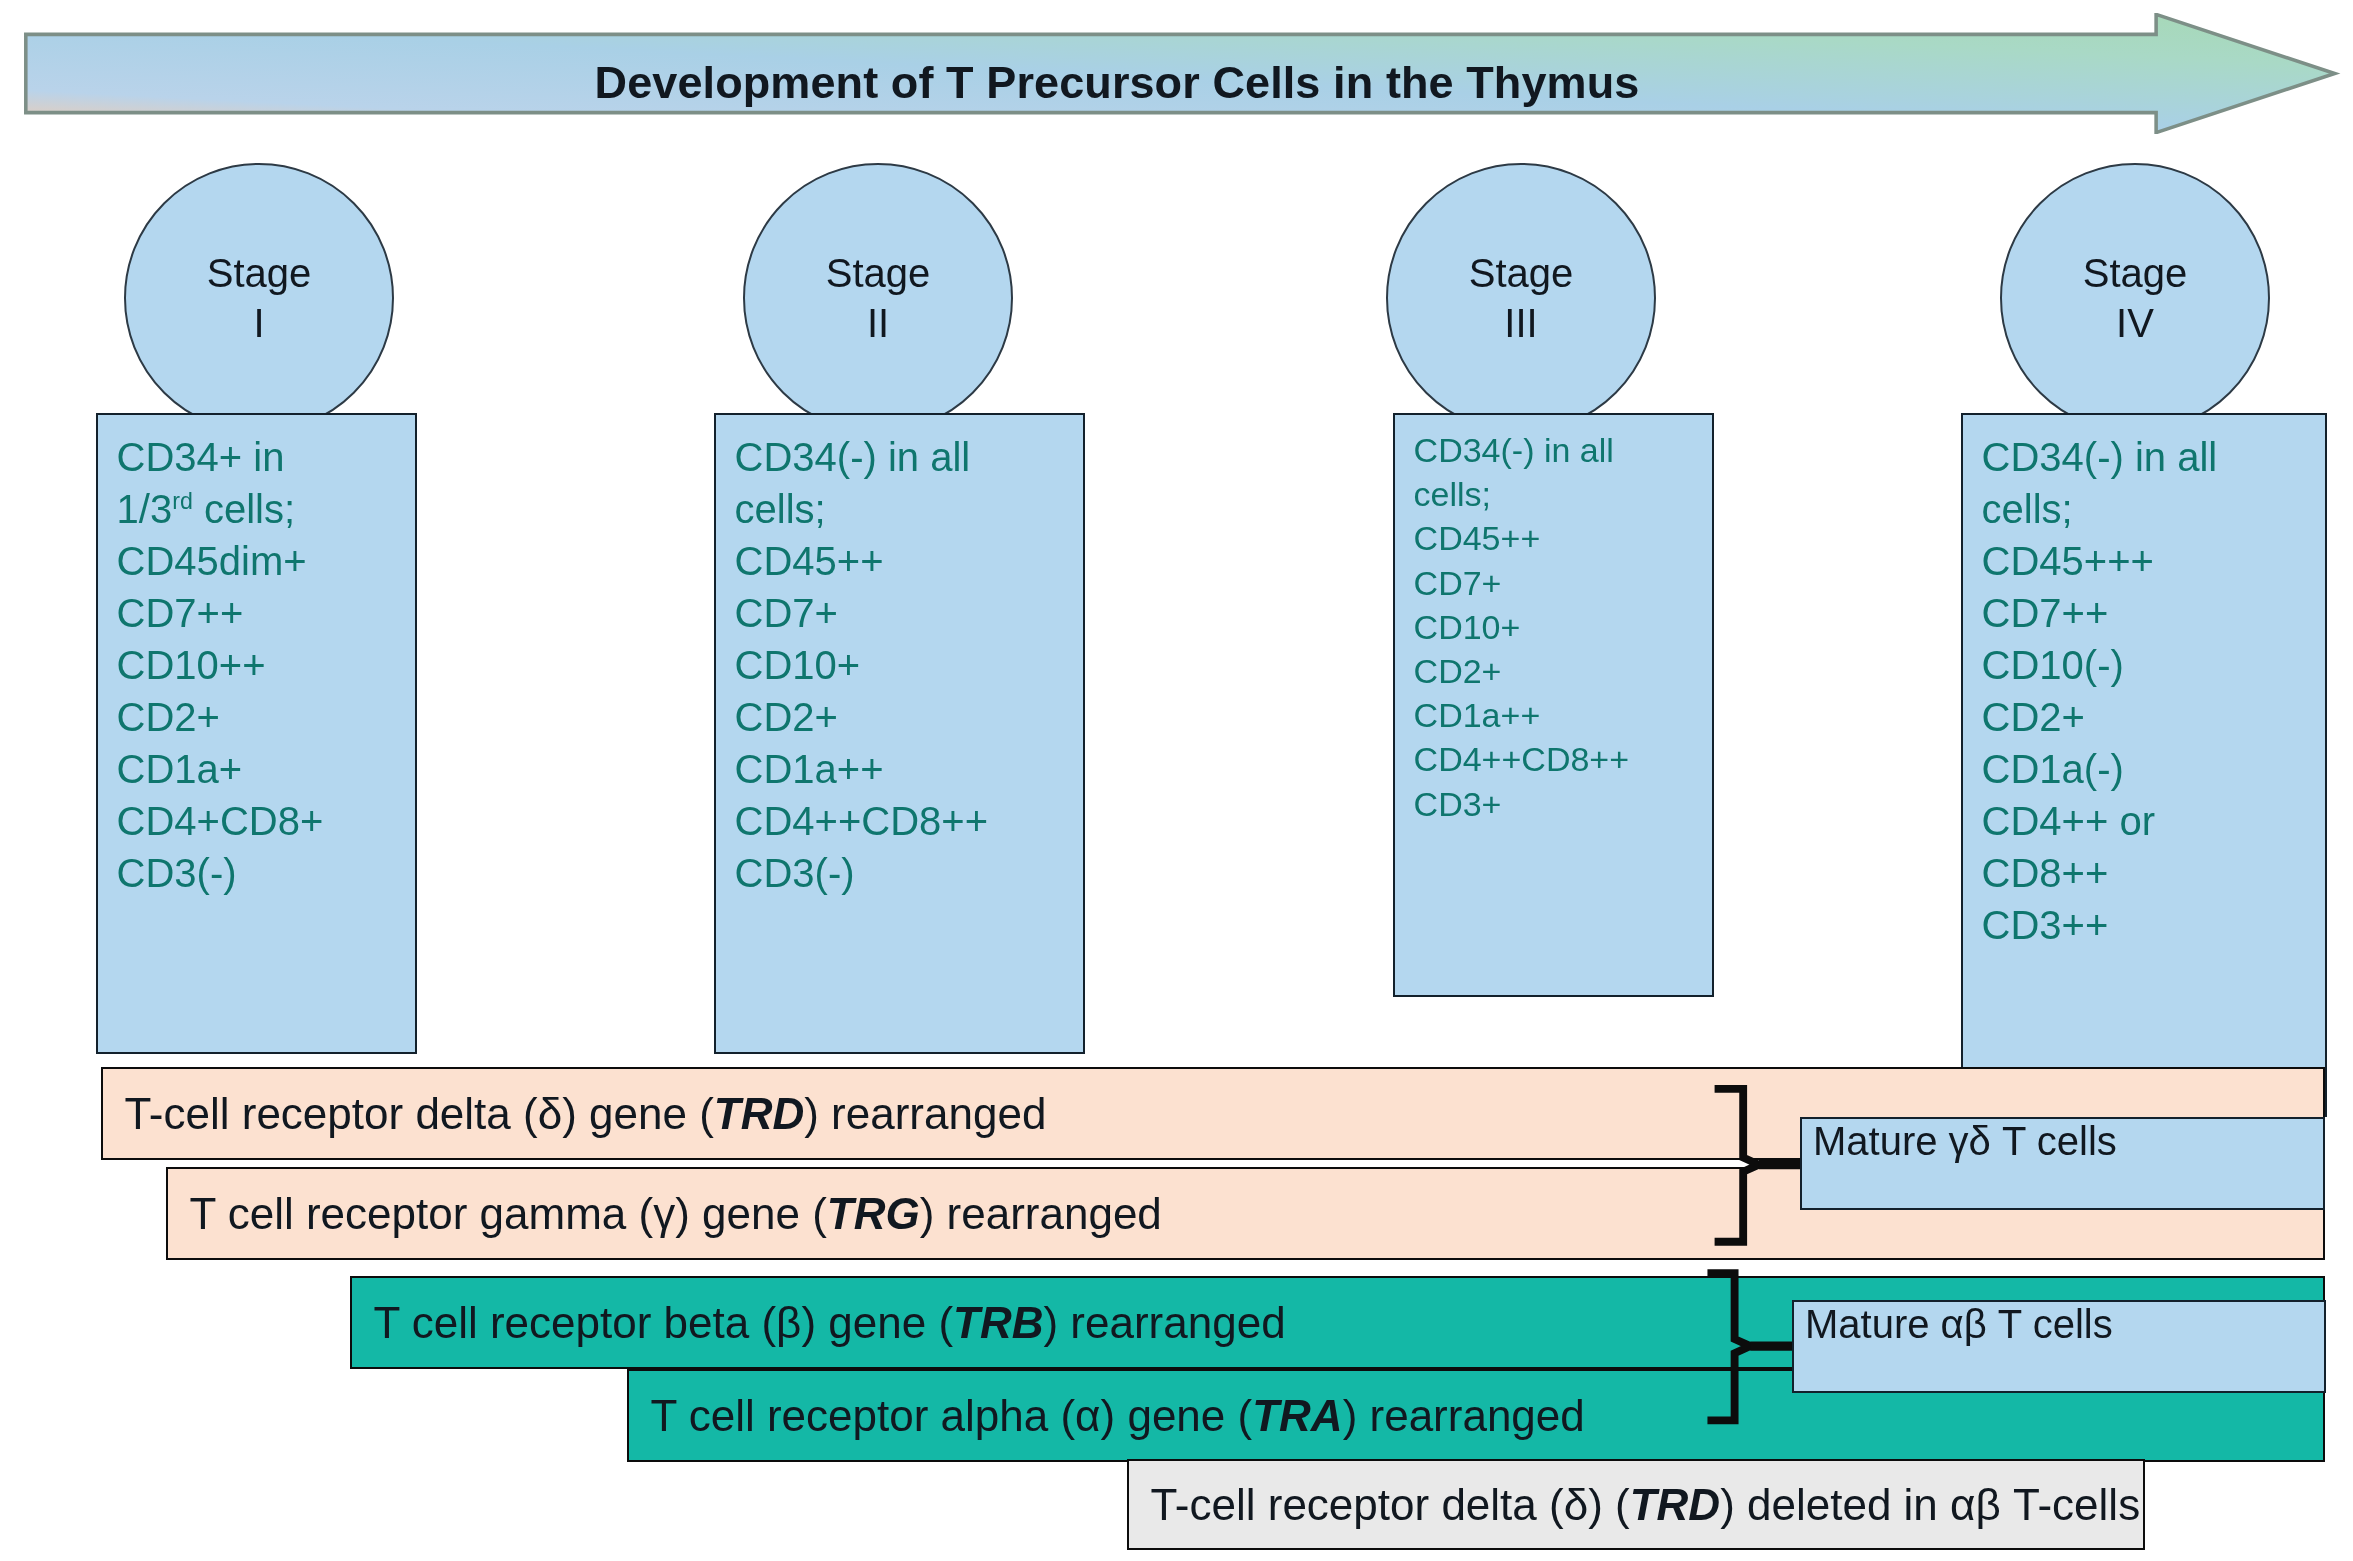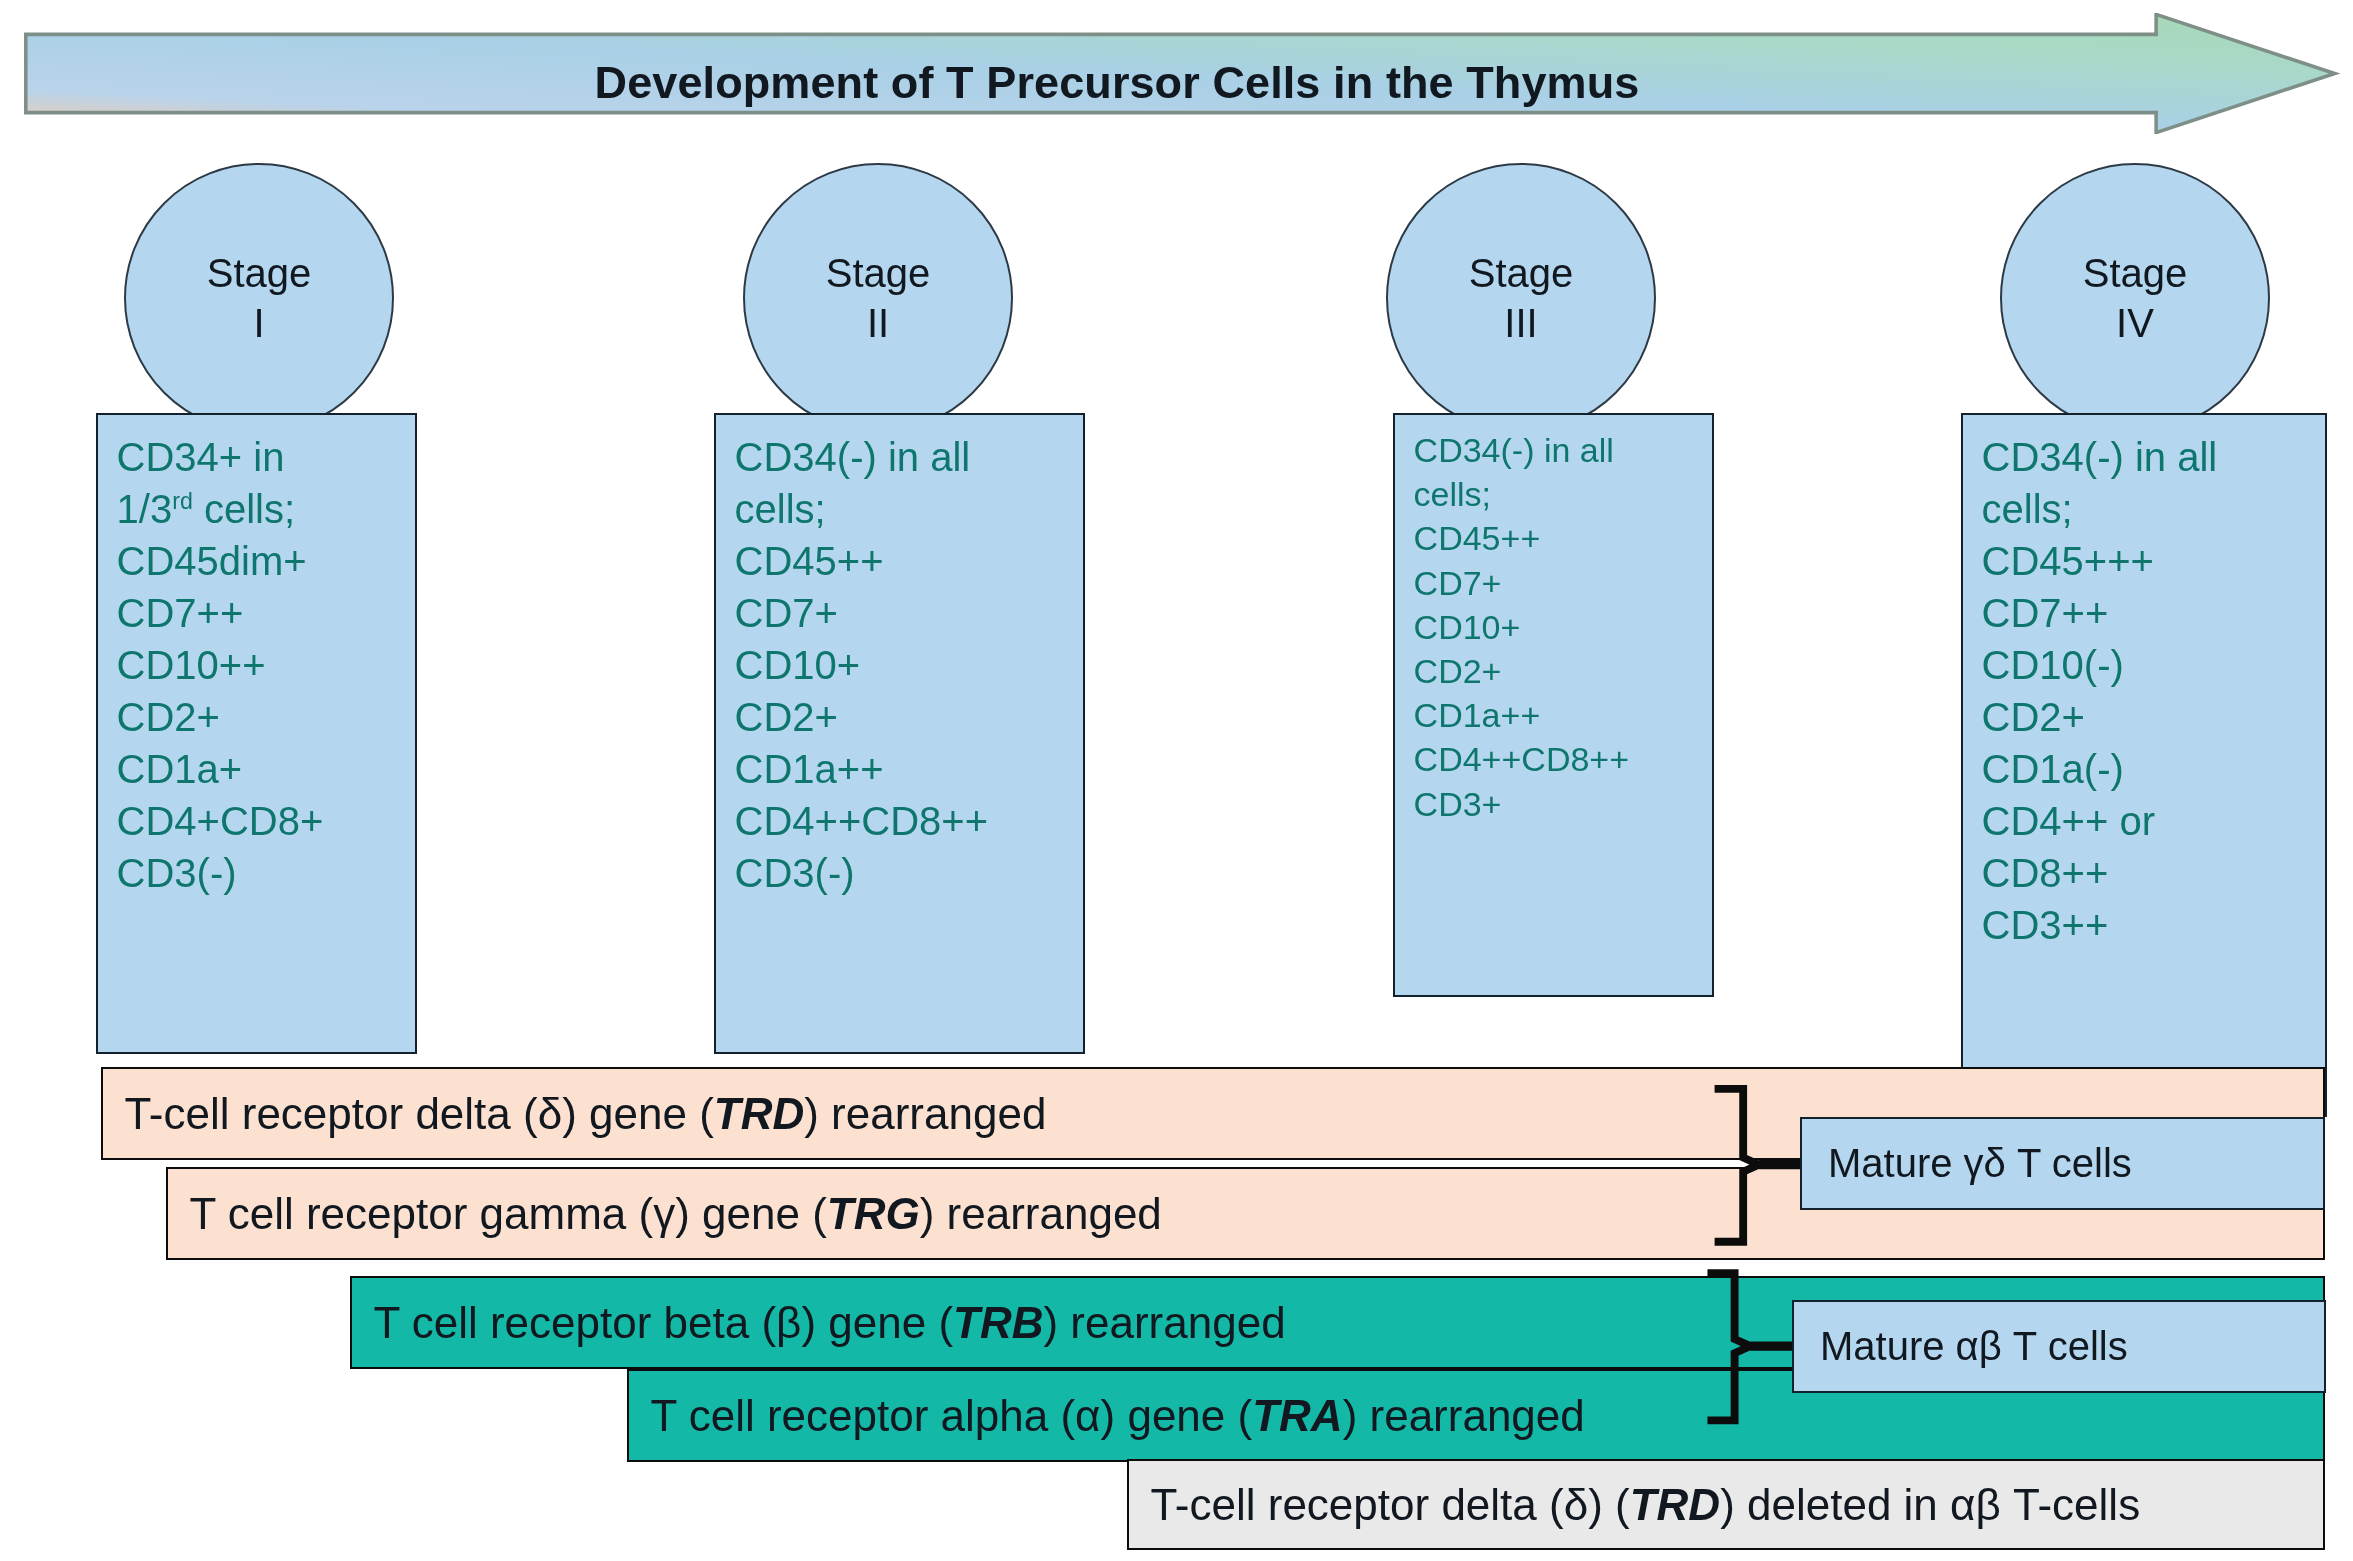--- a/index.html
+++ b/index.html
@@ -46,23 +46,23 @@
      white-space:nowrap;
   }
   .bar.peach{background:#fce1d0;}
   .bar.green{background:#14b8a6;}
   .bar.gray{background:#e9e9e9;}
   .bar i{font-style:italic;font-weight:700;}
 
   
   .mature-box{
      background:#b4d7ef;border:2.9px solid #13212c;
-     display:flex;align-items:center;
+     display:flex;
      font-size:40px;color:#111820;
-     box-sizing:border-box;padding-left:26px;white-space:nowrap;
+     box-sizing:border-box;padding-left:11px;white-space:nowrap;
   }
 
   
   #brace-layer{left:0;top:0;width:2354px;height:1562px;pointer-events:none;}
 </style>
 </head>
 <body>
 
 <div class="abs" id="banner-wrap">
   <svg id="banner-svg" width="2322" height="121" viewBox="0 0 3250 170">
@@ -155,21 +155,21 @@
 </div>
 
 <div class="abs bar green" style="left:350px;top:1276px;width:1975px;height:93px;">
   <span><span>T cell receptor beta (β) gene (</span><i>TRB</i><span>) rearranged</span></span>
 </div>
 
 <div class="abs bar green" style="left:627px;top:1369px;width:1698px;height:93px;">
   <span><span>T cell receptor alpha (α) gene (</span><i>TRA</i><span>) rearranged</span></span>
 </div>
 
-<div class="abs bar gray" style="left:1127px;top:1459px;width:1198px;height:91px;">
+<div class="abs bar gray" style="left:1127px;top:1459px;width:1018px;height:91px;">
   <span><span>T-cell receptor delta (δ) (</span><i>TRD</i><span>) deleted in αβ T-cells</span></span>
 </div>
 
 <svg class="abs" id="brace-layer" width="2354" height="1562" viewBox="0 0 3295 2186">
 
   <g fill="none" stroke="#0c0c0c" stroke-width="11">
     <path d="M2400,1524 L2440,1524 L2440,1620 L2462,1630 L2440,1640 L2440,1738 L2400,1738"></path>
     <path d="M2462,1630 L2528,1630" stroke-width="13"></path>
   </g>
 

